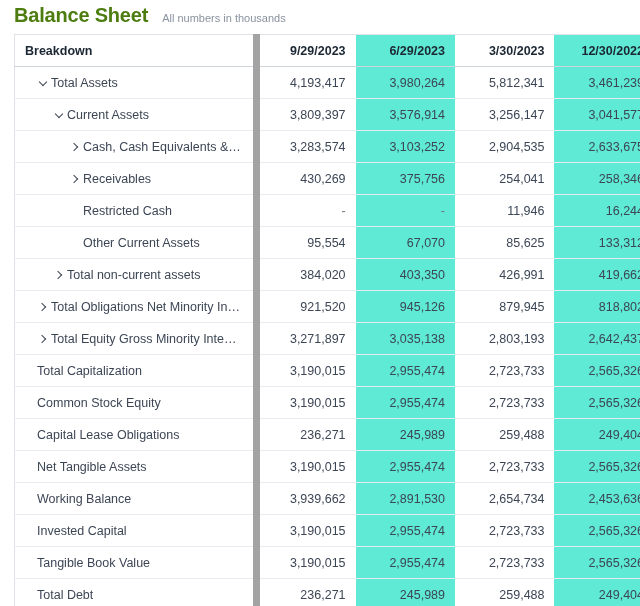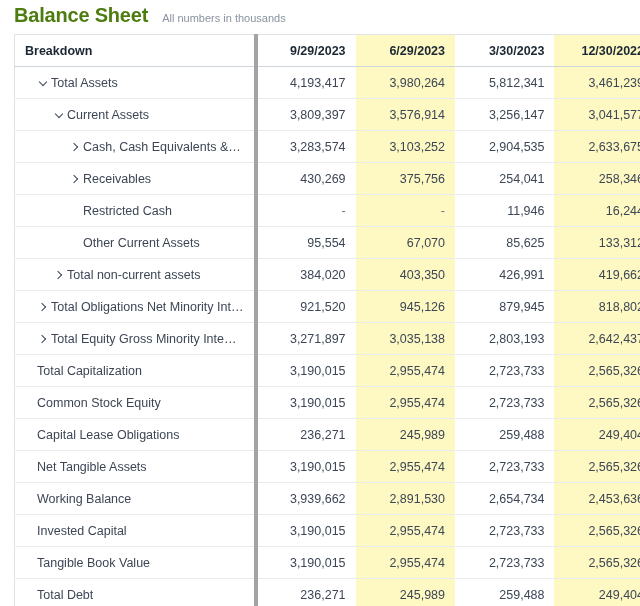--- a/index.html
+++ b/index.html
@@ -71,25 +71,25 @@
     color: #1b2733;
     font-size: 12.5px;
     border-bottom: 1px solid #cfd5dc;
     background: #ffffff;
   }
   table.fin thead th.num { text-align: right; }
   table.fin th.lbl { text-align: left; }
 
   
   table.fin th.lbl, table.fin td.lbl {
-    border-right: 4px solid #a3a3a3;
-  }
-
-  
-  table.fin .tint { background: #fef9c3; }
+    border-right: 7px solid #a3a3a3;
+  }
+
+  
+  table.fin .tint { background: #5eead4; }
 
   td.num {
     text-align: right;
     color: #3c4655;
     font-size: 12.5px;
   }
   td.num.dash { color: #6b7480; }
 
   
   .lbl-inner {

